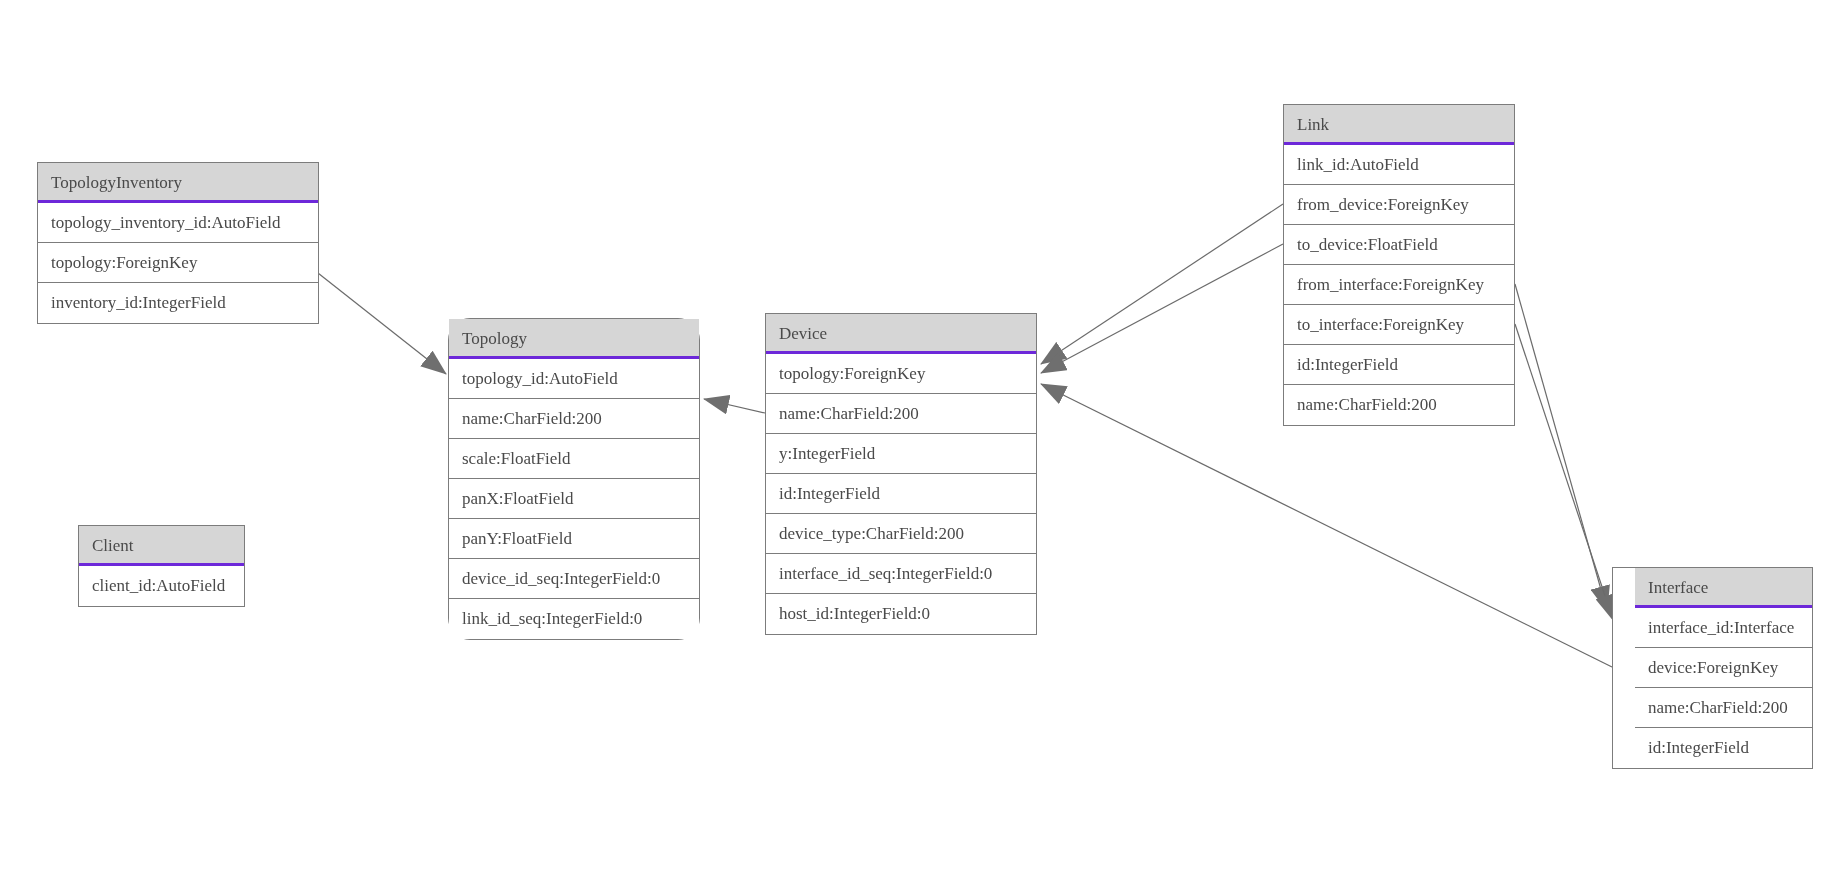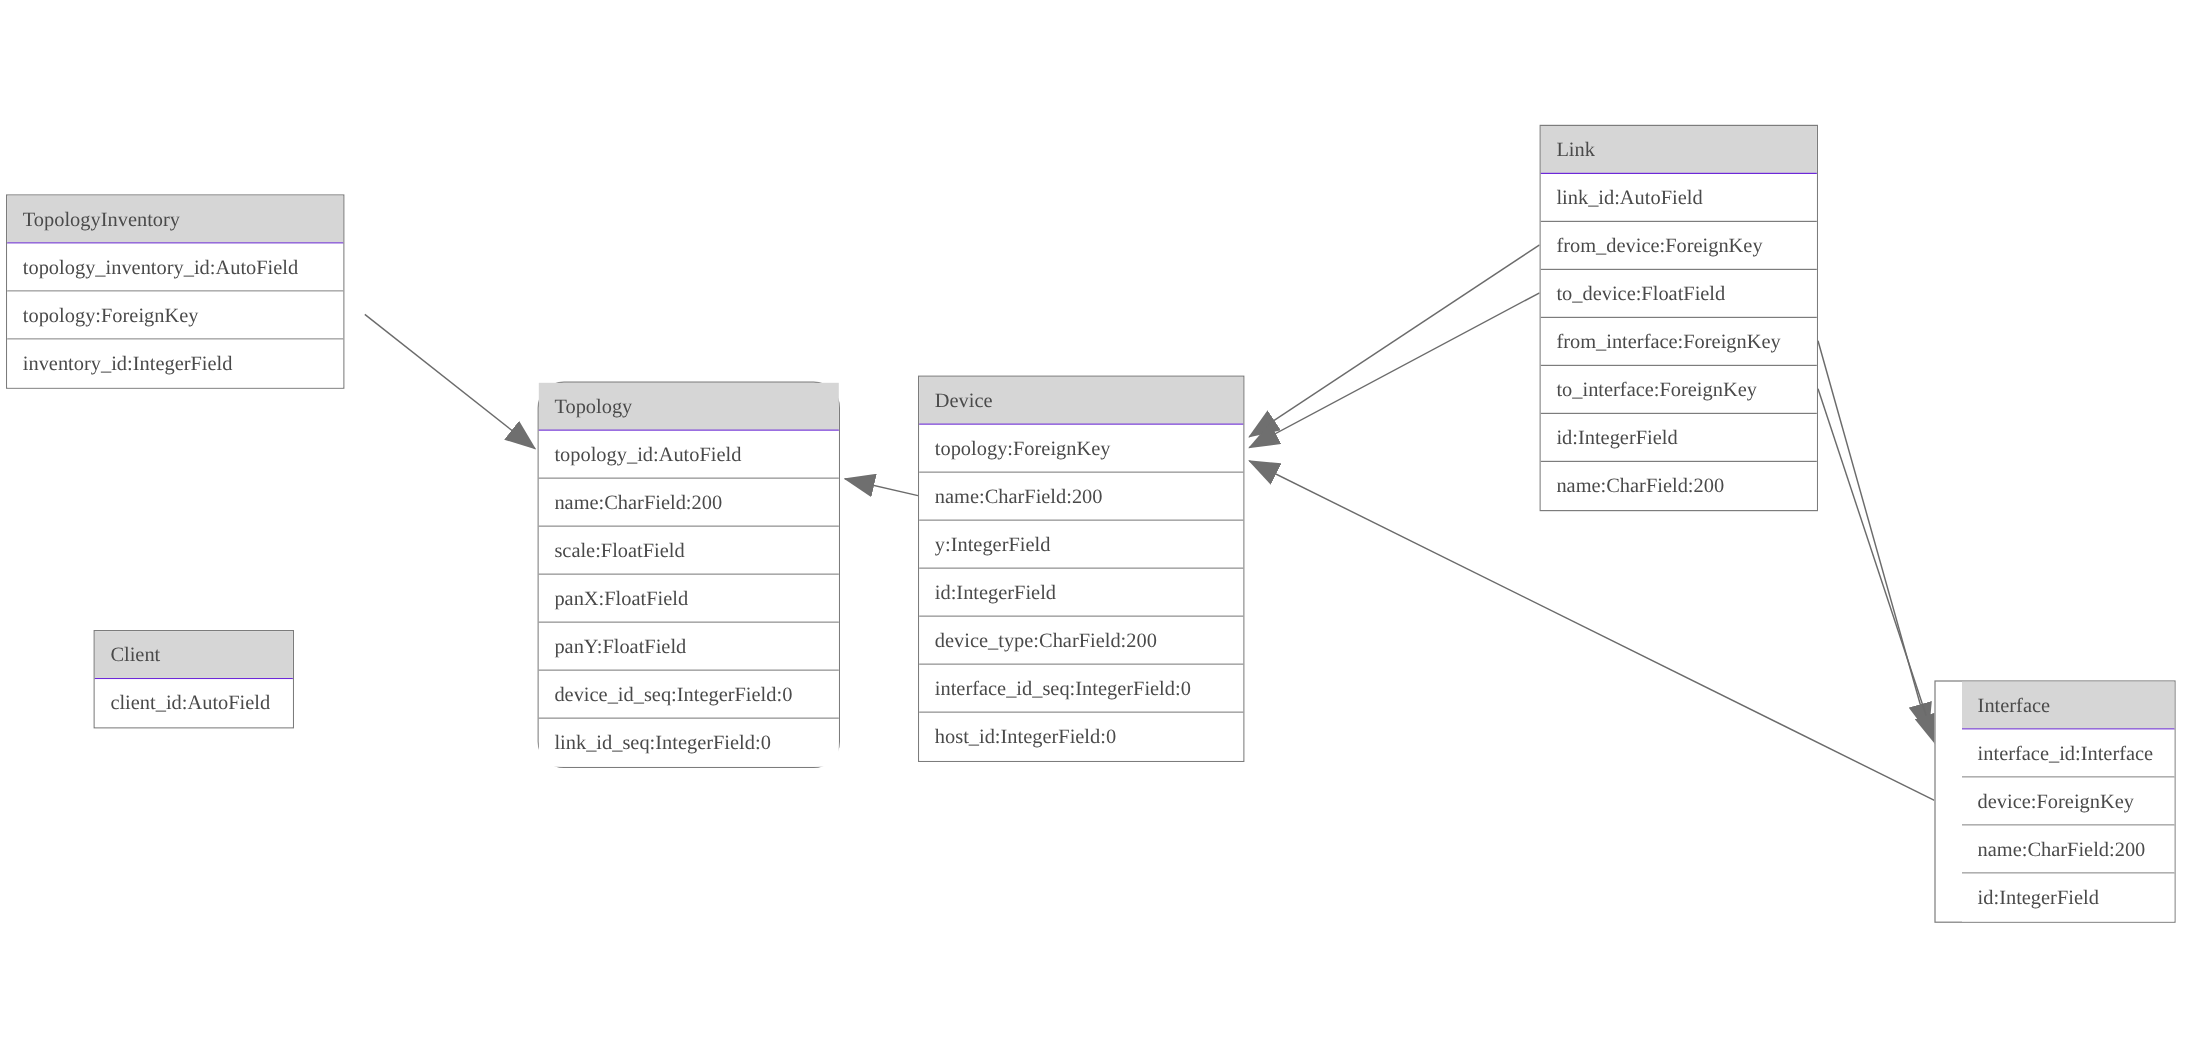--- a/index.html
+++ b/index.html
@@ -21,21 +21,21 @@
   }
   .entity {
     position: absolute;
     z-index: 2;
     background: #ffffff;
     border: 1px solid #7c7c7c;
     box-sizing: border-box;
   }
   .entity .hdr {
     background: #d6d6d6;
-    border-bottom: 1px solid #6d28d9;
+    border-bottom: 3px solid #6d28d9;
     height: 40px;
     line-height: 39px;
     padding: 0 13px;
     box-sizing: border-box;
     white-space: nowrap;
     overflow: hidden;
   }
   .entity .row {
     height: 40px;
     line-height: 39px;
@@ -62,21 +62,21 @@
     </defs>
     <line x1="304" y1="262" x2="446" y2="374" marker-end="url(#arrow)"></line>
     <line x1="765" y1="413" x2="704" y2="399" marker-end="url(#arrow)"></line>
     <line x1="1283" y1="204" x2="1041" y2="364" marker-end="url(#arrow)"></line>
     <line x1="1283" y1="244" x2="1041" y2="373" marker-end="url(#arrow)"></line>
     <line x1="1515" y1="284" x2="1607" y2="611" marker-end="url(#arrow)"></line>
     <line x1="1515" y1="324" x2="1613" y2="620" marker-end="url(#arrow)"></line>
     <line x1="1612" y1="667" x2="1041" y2="384" marker-end="url(#arrow)"></line>
   </svg>
 
-  <div class="entity" style="left:5px; top:162px; width:282px;">
+  <div class="entity" style="left:37px; top:162px; width:282px;">
     <div class="hdr">TopologyInventory</div>
     <div class="row">topology_inventory_id:AutoField</div>
     <div class="row">topology:ForeignKey</div>
     <div class="row">inventory_id:IntegerField</div>
   </div>
 
   <div class="entity" style="left:78px; top:525px; width:167px;">
     <div class="hdr">Client</div>
     <div class="row">client_id:AutoField</div>
   </div>

